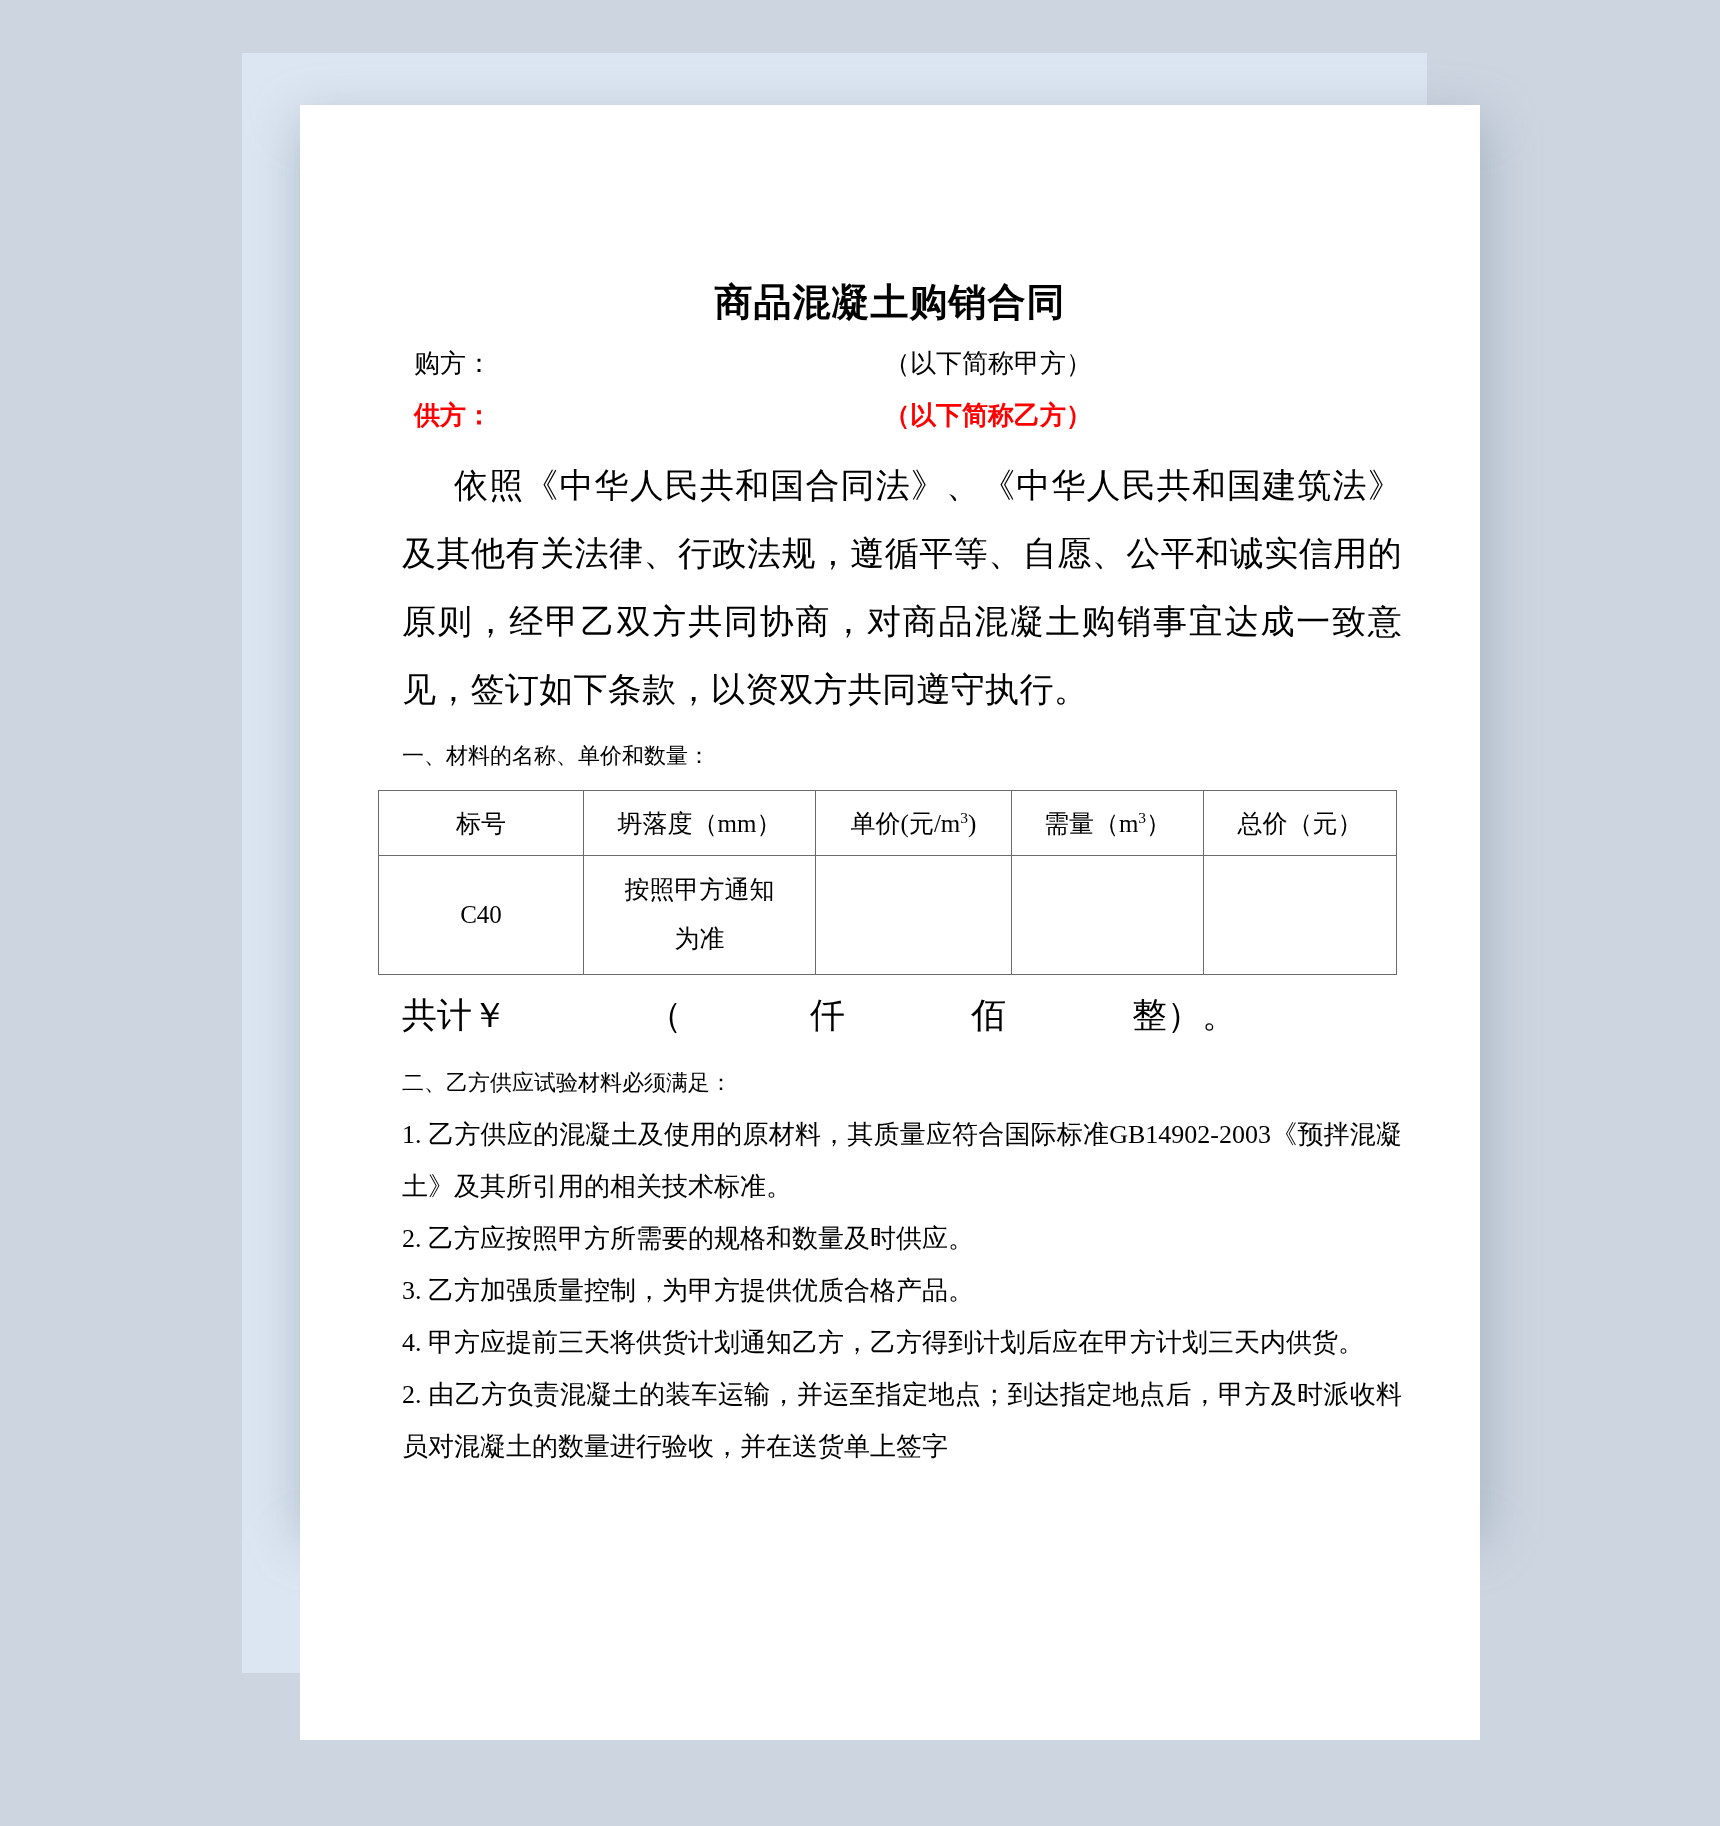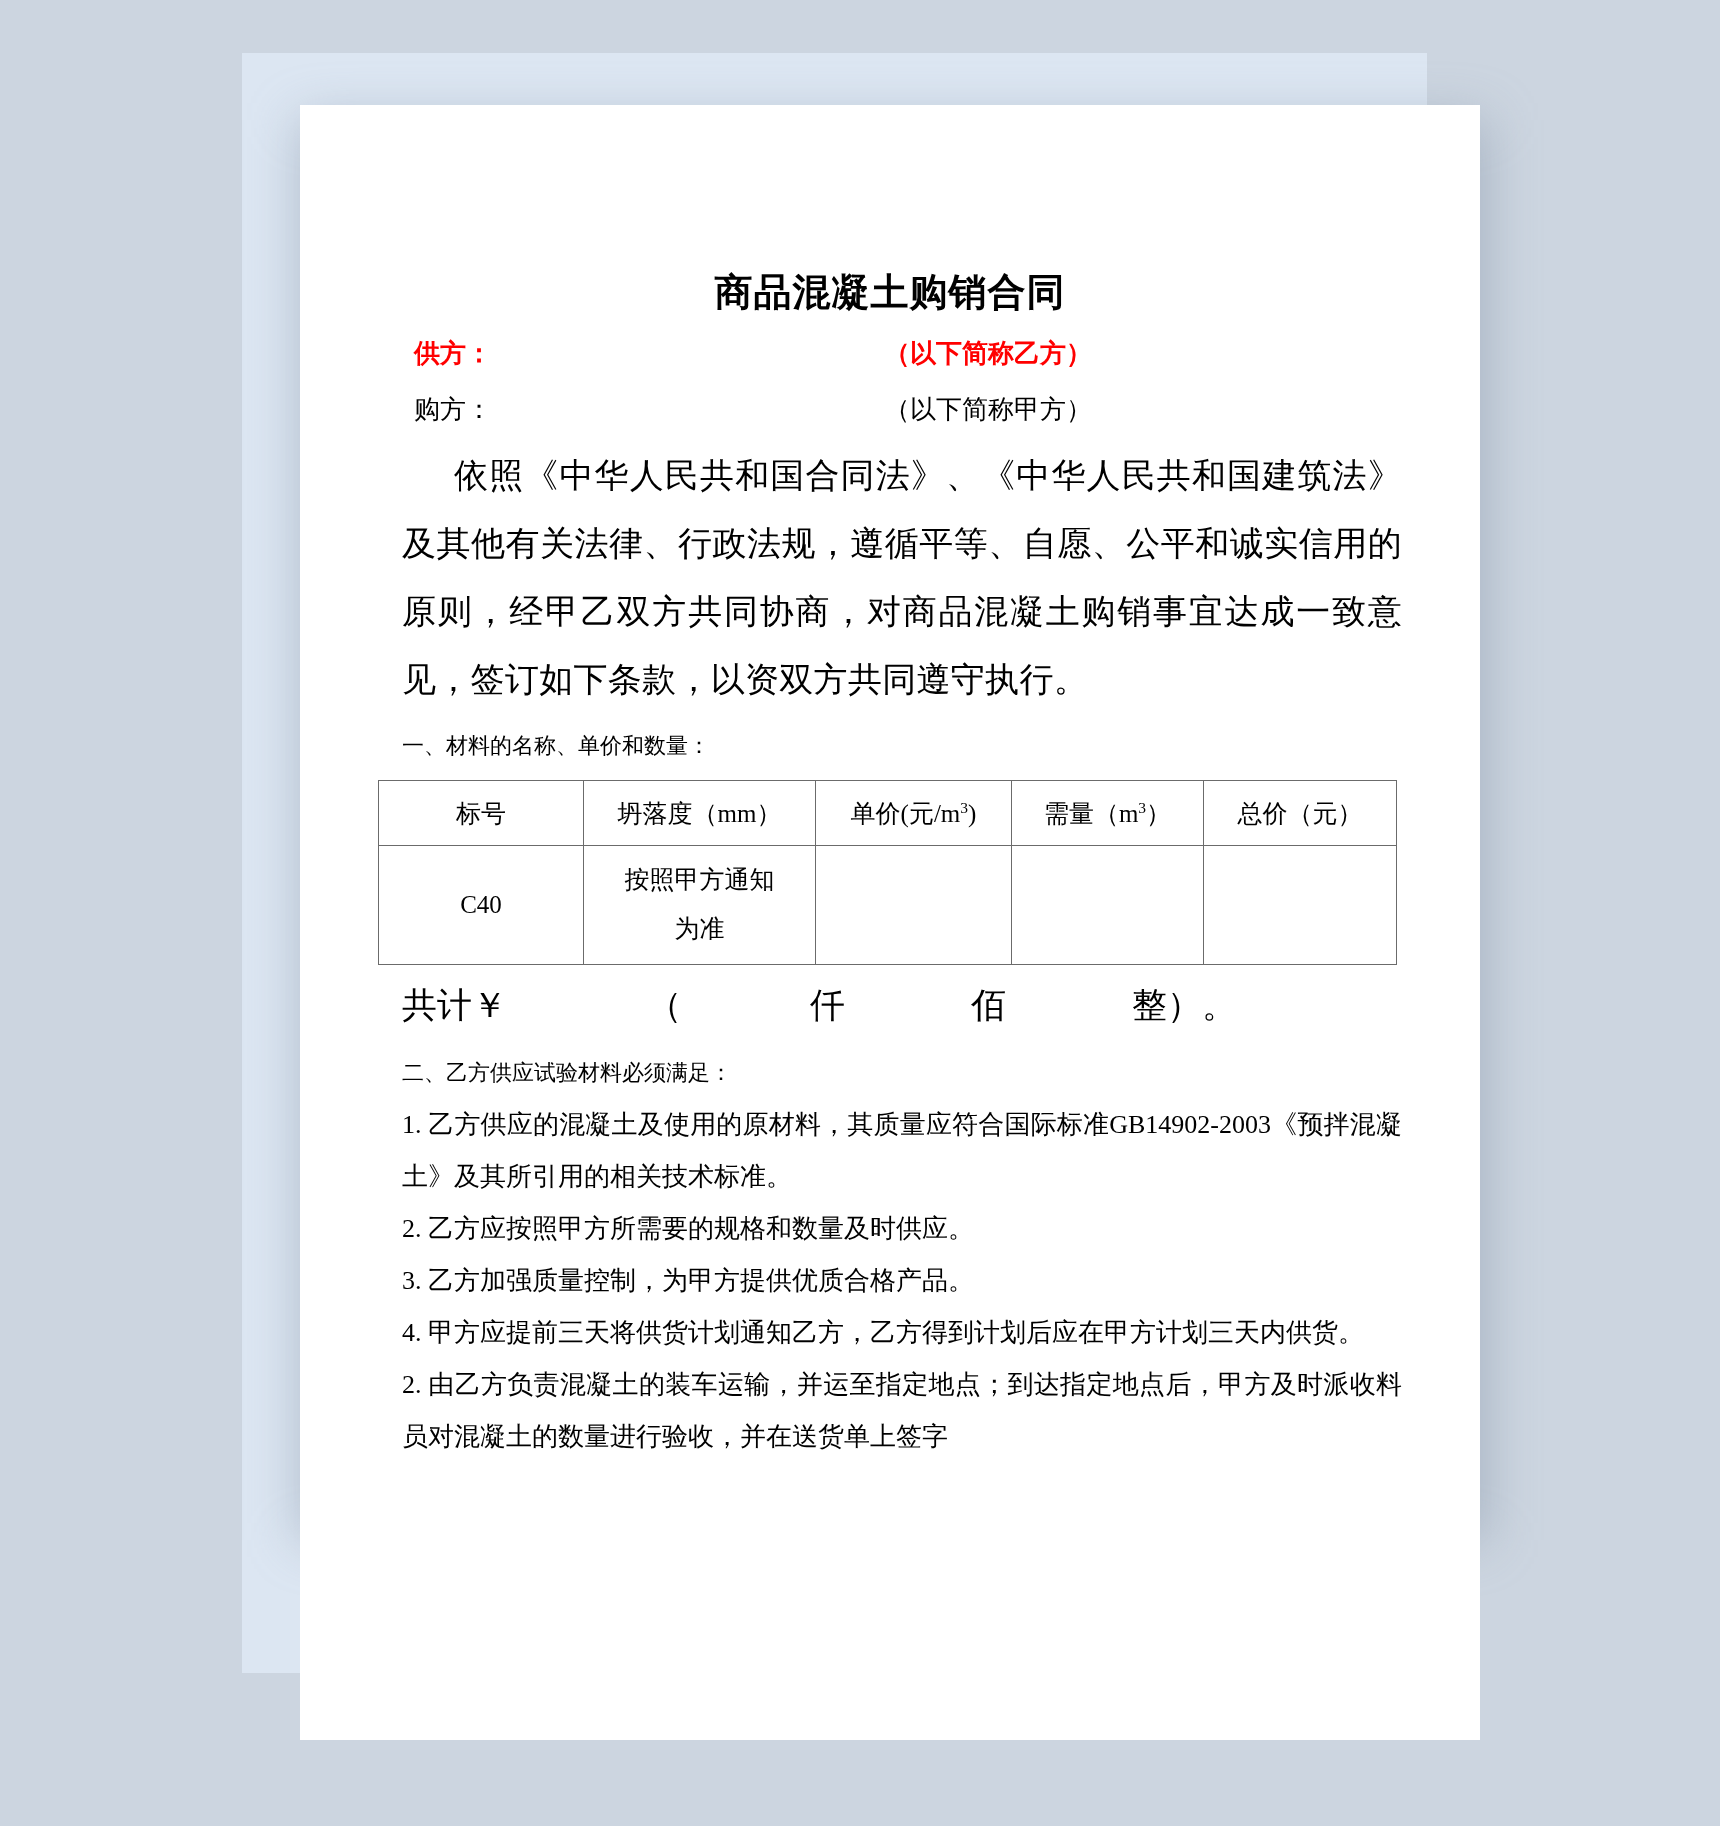--- a/index.html
+++ b/index.html
@@ -64,21 +64,21 @@
     padding: 165px 78px 0 78px;
     box-sizing: border-box;
   }
 
   
   .doc-title {
     text-align: center;
     font-size: 38px;
     font-weight: 700;
     letter-spacing: 1px;
-    margin: 0 0 18px 0;
+    margin: 10px 0 18px 0;
     color: #000;
     line-height: 1.2;
   }
 
   .party-line {
     display: flex;
     align-items: baseline;
     font-size: 26px;
     line-height: 1.55;
     margin: 0 0 12px 0;
@@ -166,28 +166,28 @@
 <div id="stage">
 
   <div class="back-sheet"></div>
   <div class="page-shadow"></div>
 
   <div class="page">
     <div class="page-inner">
 
       <h1 class="doc-title">商品混凝土购销合同</h1>
 
+      <div class="party-line buyer">
+        <span class="party-label">购方：</span>
+        <span class="party-note">（以下简称甲方）</span>
+      </div>
+
       <div class="party-line supplier">
         <span class="party-label">供方：</span>
         <span class="party-note">（以下简称乙方）</span>
-      </div>
-
-      <div class="party-line buyer">
-        <span class="party-label">购方：</span>
-        <span class="party-note">（以下简称甲方）</span>
       </div>
 
       <div class="para-block">
         <p class="body-para indent">依照《中华人民共和国合同法》、《中华人民共和国建筑法》及其他有关法律、行政法规，遵循平等、自愿、公平和诚实信用的原则，经甲乙双方共同协商，对商品混凝土购销事宜达成一致意见，签订如下条款，以资双方共同遵守执行。</p>
       </div>
 
       <div>
         <div class="section-head">一、材料的名称、单价和数量：</div>
 
         <table class="spec-table">

